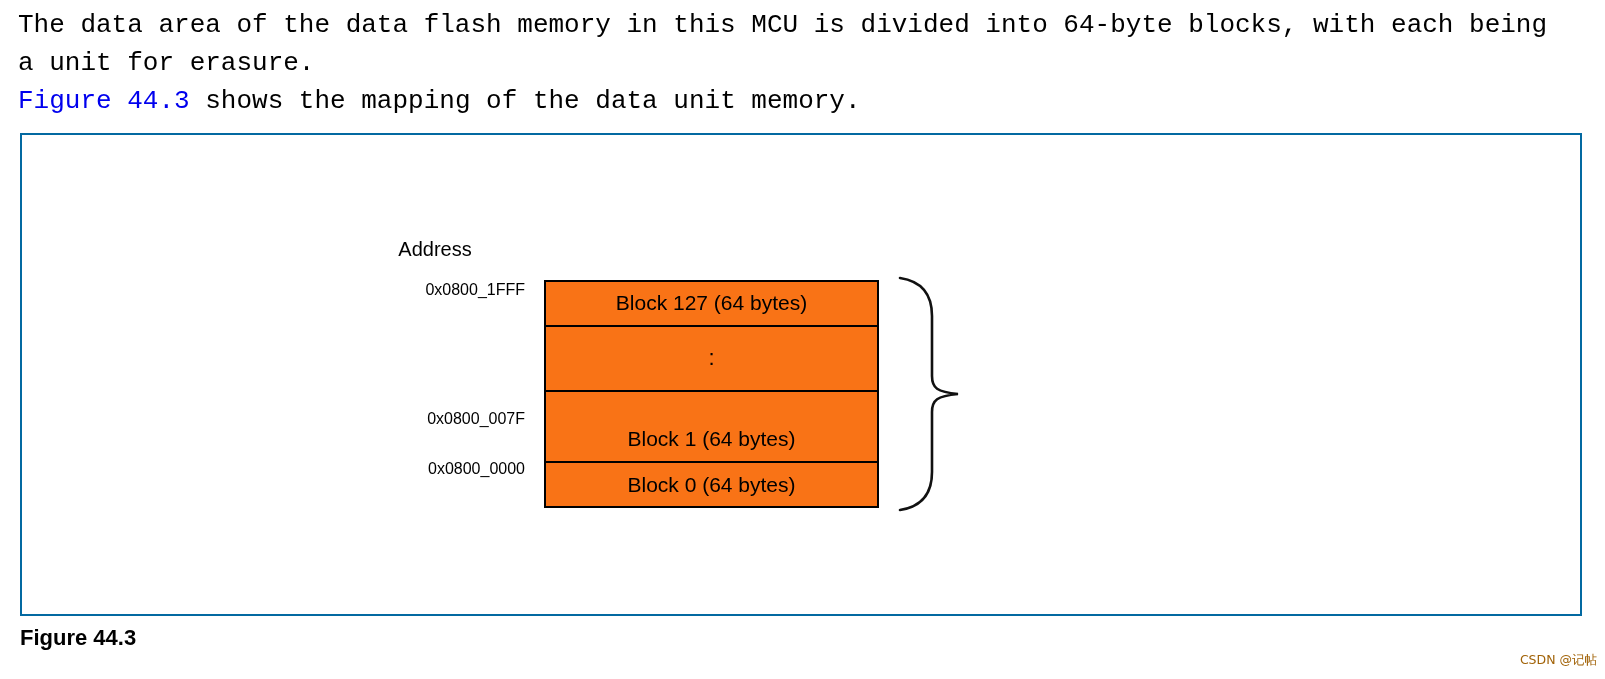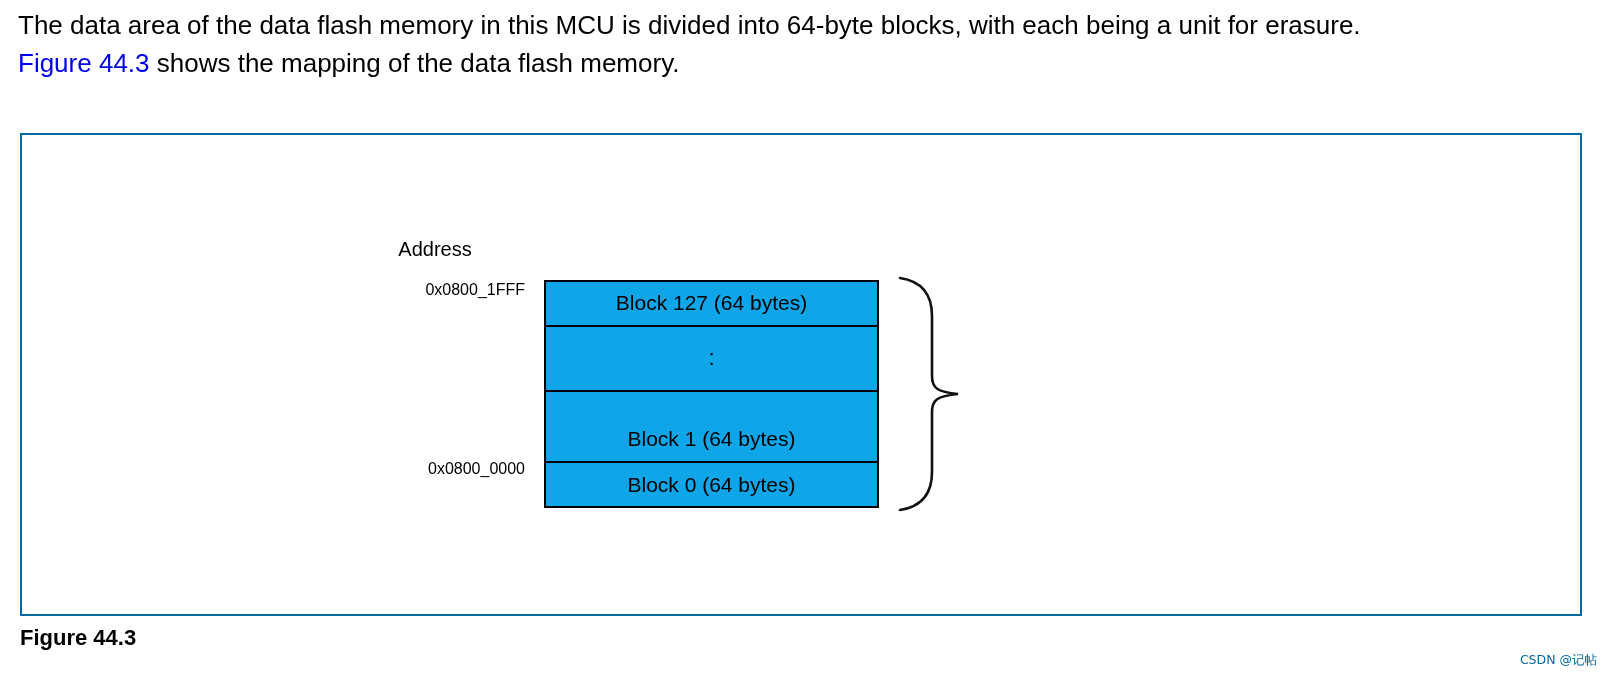--- a/index.html
+++ b/index.html
@@ -12,21 +12,21 @@
     font-family: "Liberation Sans", sans-serif;
     color: #000;
   }
 
   
   .intro {
     position: absolute;
     left: 18px;
     top: 6px;
     width: 1560px;
-    font-family: Liberation Sans, sans-serif;
+    font-family: Liberation Mono, monospace;
     font-size: 26px;
     line-height: 38px;
     color: #000;
   }
   .fig-link {
     color: #0000ee;
     text-decoration: none;
     cursor: pointer;
   }
 
@@ -64,21 +64,21 @@
   .block-stack {
     position: absolute;
     left: 522px;
     top: 145px;
     width: 335px;
     height: 228px;
     border: 2px solid #000;
     box-sizing: border-box;
     display: flex;
     flex-direction: column;
-    background: #0ea5e9;
+    background: #f97316;
   }
   .block-row {
     box-sizing: border-box;
     border-bottom: 2px solid #000;
     display: flex;
     align-items: center;
     justify-content: center;
     font-size: 21px;
   }
   .block-row.r1 { height: 50px; }
@@ -115,43 +115,44 @@
     line-height: 30px;
     white-space: nowrap;
   }
 
   .watermark {
     position: absolute;
     right: 8px;
     top: 652px;
     font-size: 12.5px;
     line-height: 16px;
-    color: #0369a1;
+    color: #a16207;
     font-family: "DejaVu Sans", sans-serif;
   }
 </style>
 </head>
 <body>
 
 <div class="page">
 
   <div class="intro">
     <div>The data area of the data flash memory in this MCU is divided into 64-byte blocks, with each being a unit for erasure.</div>
-    <div><a class="fig-link" href="#">Figure 44.3</a><span> shows the mapping of the data flash memory.</span></div>
+    <div><a class="fig-link" href="#">Figure 44.3</a><span> shows the mapping of the data unit memory.</span></div>
   </div>
 
   <div class="figure-box">
 
     <div class="addr-header">Address</div>
 
     <div class="addr-pair" style="top:143px">
       <div>0x0800_1FFF</div>
     </div>
 
     <div class="addr-pair" style="top:272px">
+      <div>0x0800_007F</div>
     </div>
 
     <div class="addr-pair" style="top:322px">
       <div>0x0800_0000</div>
     </div>
 
     <div class="block-stack">
       <div class="block-row r1">
         <span>Block 127 (64 bytes)</span>
       </div>

